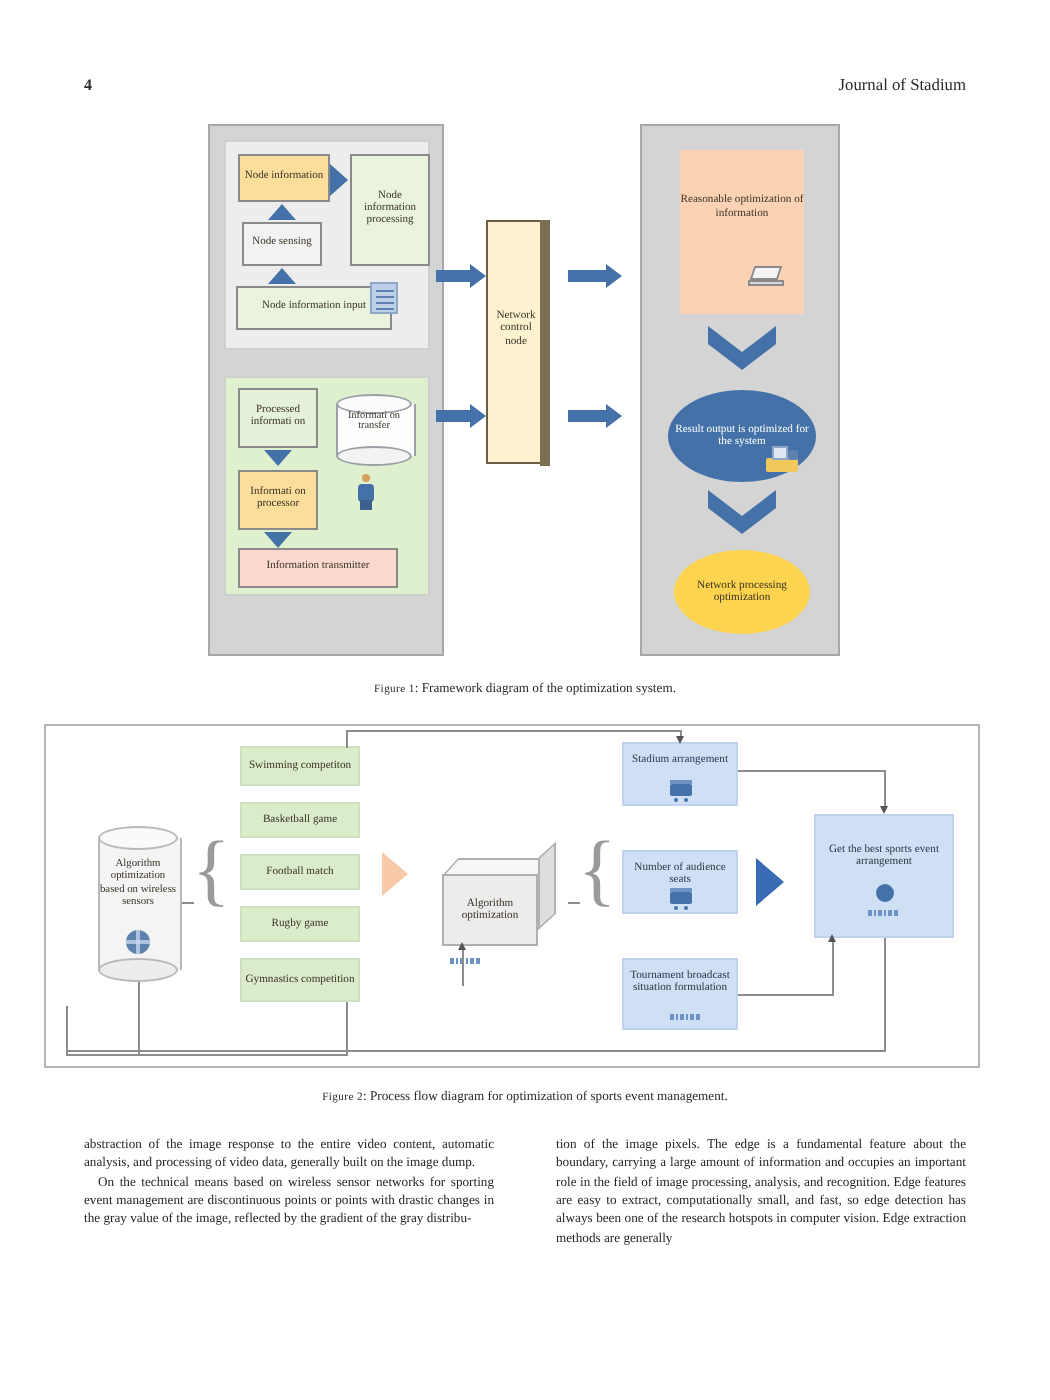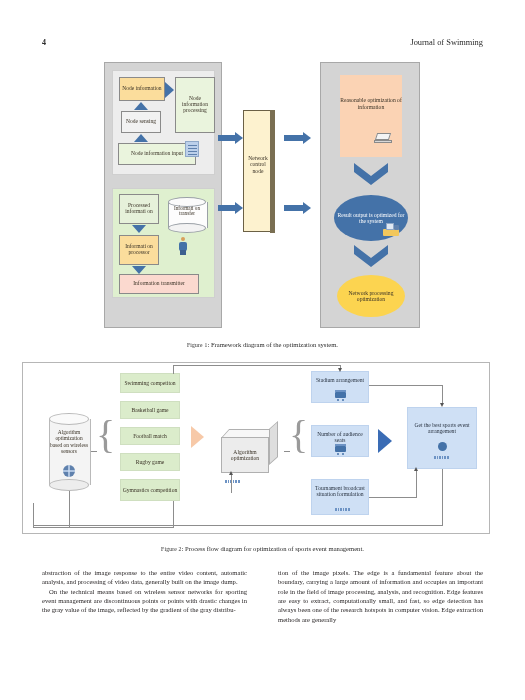--- a/index.html
+++ b/index.html
@@ -128,21 +128,21 @@
   .col p{margin:0;}
   .col p.ind{text-indent:7px;}
 </style>
 </head>
 <body>
 
 <div class="page">
 
   <div class="runhead">
     <div class="pageno">4</div>
-    <div class="journal">Journal of Swimming</div>
+    <div class="journal">Journal of Stadium</div>
   </div>
 
   <div class="fig1">
 
     <div class="panelL">
 
       <div class="subA">
         <div class="bx node-info f55">
           <span>Node information</span>
         </div>

